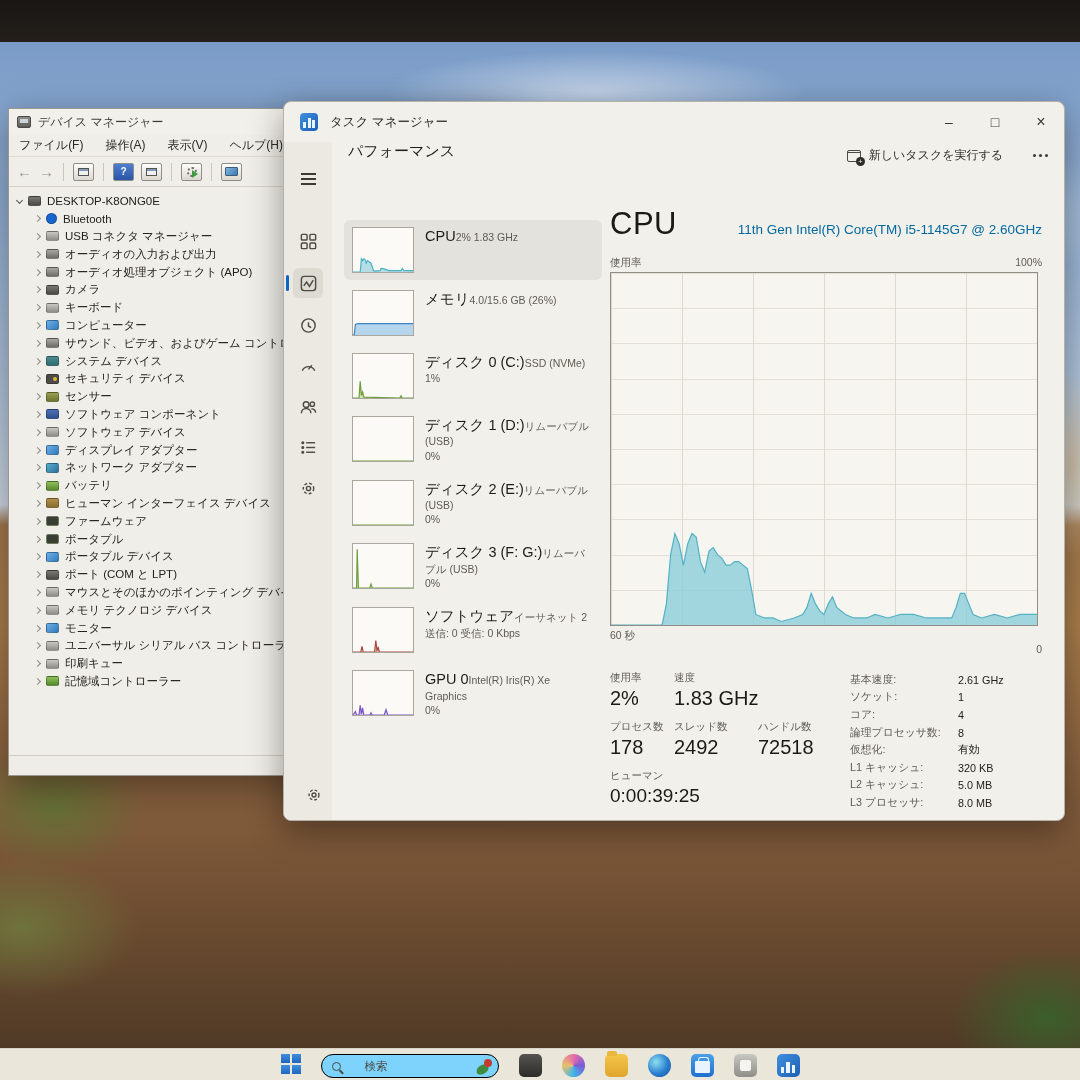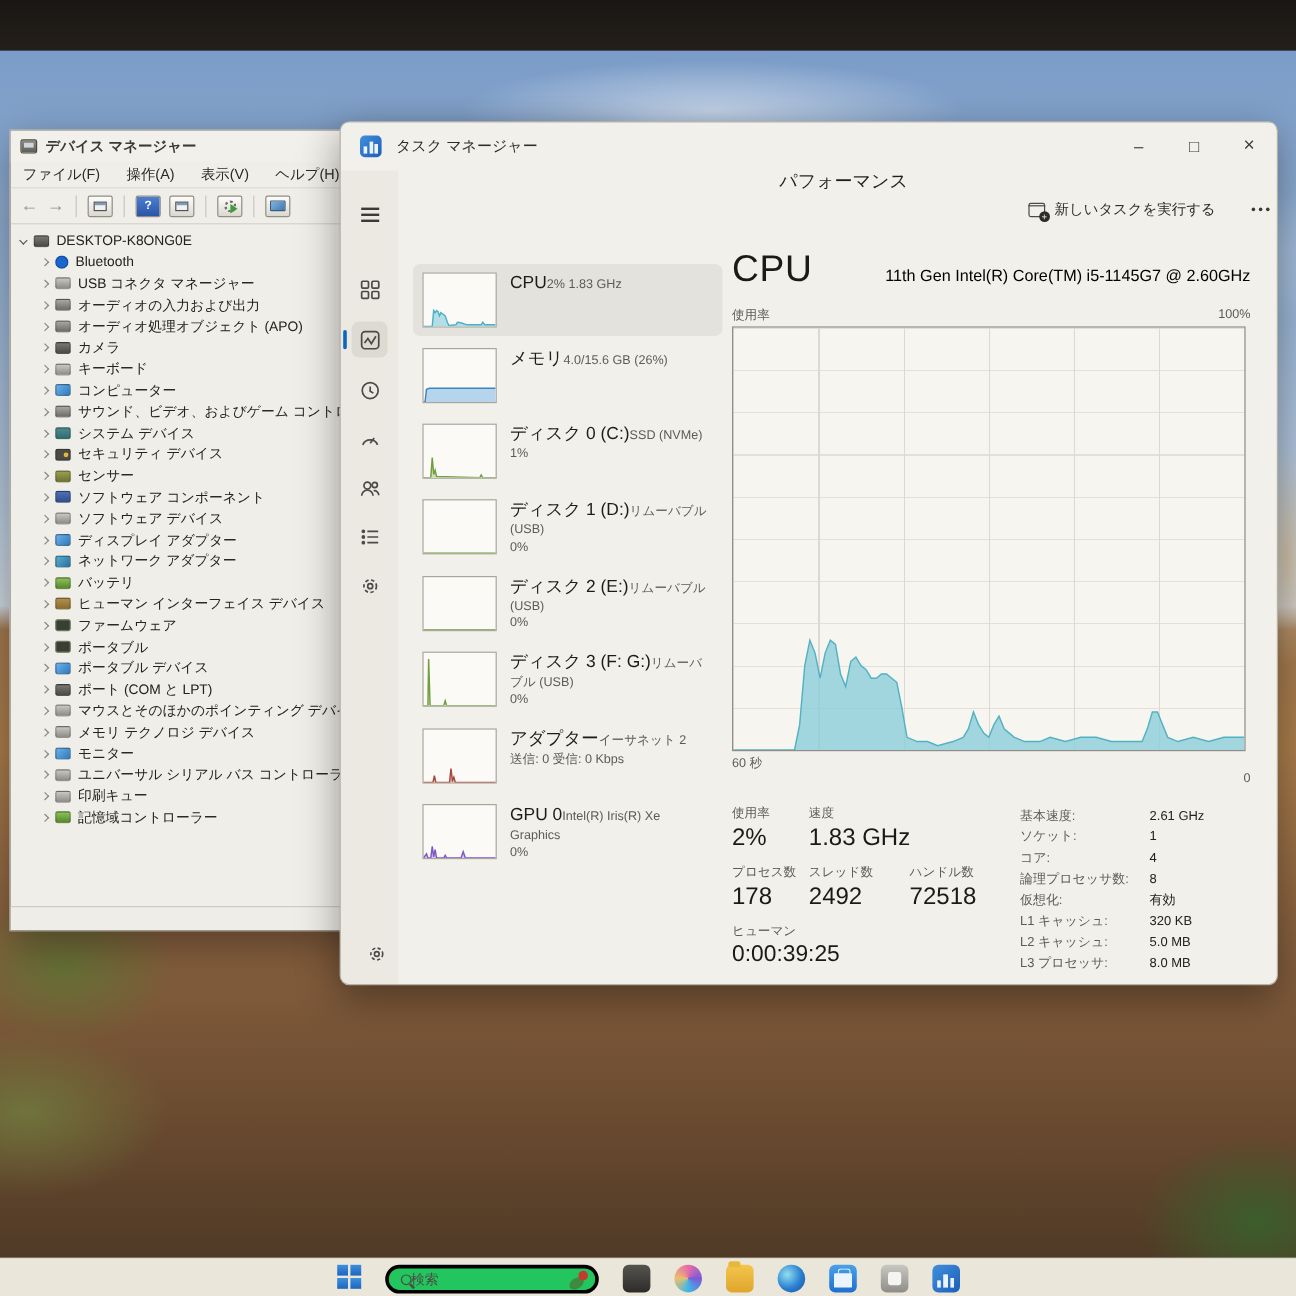--- a/index.html
+++ b/index.html
@@ -25,21 +25,21 @@
   .bezel-top { position:absolute; left:0; top:0; width:1080px; height:42px;
     background:linear-gradient(180deg,#191613,#241f1b); }
 
   
   .win { position:absolute; box-shadow:0 10px 34px rgba(0,0,0,.38); }
 
   
   .dm { left:8px; top:108px; width:508px; height:668px; background:#f0eee8;
         border:1px solid #9a978f; z-index:1; display:flex; flex-direction:column; }
   .dm-title { height:26px; display:flex; align-items:center; gap:7px; padding:0 8px;
-              background:#f2f0ea; font-size:12px; color:#3c3a36;font-weight:bold; }
+              background:#f2f0ea; font-size:12px; color:#3c3a36; }
   .dm-appicon { width:14px; height:12px; border-radius:2px;
                 background:linear-gradient(180deg,#8d8b86,#5f5d58);
                 border:1px solid #4c4a46; position:relative; }
   .dm-appicon::after{ content:""; position:absolute; left:2px; top:2px; right:2px; height:4px;
                       background:#cfd6da; }
   .dm-menu { height:22px; display:flex; align-items:center; gap:22px; padding:0 10px;
              font-size:12px; color:#2b2a27; border-bottom:1px solid #dedbd3; }
   .dm-toolbar { height:30px; display:flex; align-items:center; gap:7px; padding:0 8px;
                 border-bottom:1px solid #d5d2ca; }
   .tb-arrow { font-size:15px; font-weight:bold; color:#8f9399; line-height:1; }
@@ -87,21 +87,21 @@
         border:1px solid #b4b1a8; border-radius:8px; z-index:2; overflow:hidden; }
   .tm-titlebar { height:40px; display:flex; align-items:center; padding:0 0 0 16px; position:relative; }
   .tm-appicon { width:18px; height:18px; border-radius:4px;
                 background:linear-gradient(135deg,#3f8fdd,#1d5fb8);
                 display:flex; align-items:flex-end; justify-content:center; gap:1.5px; padding:3px; }
   .tm-appicon i { display:block; width:3px; background:#eaf4ff; }
   .tm-title { margin-left:12px; font-size:12.5px; color:#2e2c28; }
   .tm-controls { position:absolute; right:0; top:0; height:40px; display:flex; }
   .tm-ctl { width:46px; height:40px; display:flex; align-items:center; justify-content:center;
             font-size:14px; color:#3c3a36; }
-  .tm-header { height:42px; display:flex; align-items:center; padding:0 6px 0 64px; position:relative;flex-direction:column; }
+  .tm-header { height:42px; display:flex; align-items:flex-start; padding:0 16px 0 64px; position:relative; }
   .tm-page-title { font-size:15px; color:#1f1e1b; }
   .tm-header-right { margin-left:auto; display:flex; align-items:center; gap:22px; }
   .runtask { display:flex; align-items:center; gap:8px; font-size:12px; color:#2e2c28;
              padding:5px 8px; border-radius:4px; }
   .runtask-ico { width:14px; height:12px; border:1.4px solid #4c4a45; border-radius:2px; position:relative; }
   .runtask-ico::before { content:""; position:absolute; left:-1px; top:1.5px; right:-1px; height:1.4px; background:#4c4a45; }
   .runtask-ico::after { content:"+"; position:absolute; right:-5px; bottom:-5px; width:9px; height:9px;
                         border-radius:50%; background:#2e2c28; color:#f2f0ea; font-size:8px;
                         line-height:9px; text-align:center; }
   .dots { display:flex; gap:3px; }
@@ -121,21 +121,21 @@
   .tm-card { display:flex; gap:11px; align-items:flex-start; padding:7px 8px; border-radius:6px;
              margin-bottom:3px; }
   .tm-card.sel { background:rgba(0,0,0,.055); }
   .thumb { width:62px; height:46px; background:#fbfaf6; border:1px solid #a8a69d; flex:0 0 auto; }
   .card-txt { font-size:10.5px; color:#5d5b55; line-height:1.35; padding-top:1px; }
   .card-name { font-size:14.5px; color:#1d1c19; line-height:1.2; margin-bottom:1px; }
 
   .cpu-panel { position:absolute; left:326px; top:104px; width:432px; }
   .cpu-title-row { display:flex; align-items:flex-end; }
   .cpu-big { font-size:31px; font-weight:300; color:#1b1a17; letter-spacing:.5px; }
-  .cpu-sub { margin-left:auto; font-size:13.5px; color:#000000; padding-bottom:5px; }
+  .cpu-sub { margin-left:auto; font-size:13.5px; color:#0369a1; padding-bottom:5px; }
   .axis-row { display:flex; font-size:10.5px; color:#5d5b55; margin-top:14px; }
   .axis-row .rt { margin-left:auto; }
   .graph { margin-top:2px; width:428px; height:354px; border:1px solid #8f8d85; background:
       repeating-linear-gradient(90deg, #dcd9d0 0 1px, transparent 1px calc(100%/6)),
       repeating-linear-gradient(180deg, #e3e0d8 0 1px, transparent 1px 10%),
       #f7f5ef; position:relative; }
   .graph svg { position:absolute; inset:0; }
   .axis-row.bottom { margin-top:3px;flex-direction:column; }
 
   .stats { display:flex; margin-top:16px; }
@@ -153,22 +153,22 @@
   .tm-gear { position:absolute; left:15px; bottom:10px; }
 
   
   .taskbar { position:absolute; left:0; top:1048px; width:1080px; height:32px;
              background:#eae7da; border-top:1px solid rgba(0,0,0,.08);
              display:flex; align-items:flex-start; justify-content:center; gap:20px;
              padding-top:5px; z-index:3; }
   .tb-item { height:24px; display:flex; align-items:center; justify-content:center; }
   .winlogo { width:20px; height:20px; display:grid; grid-template-columns:9px 9px; gap:2px; }
   .winlogo i { width:9px; height:9px; background:linear-gradient(180deg,#3f8fdd,#1d66c0); }
-  .searchpill { width:178px; height:24px; border-radius:12px; background:#22c55e;
-                border:3px solid #000000; display:flex; align-items:center; gap:0; padding:0 6px 0 10px; }
+  .searchpill { width:178px; height:24px; border-radius:12px; background:#7dd3fc;
+                border:1px solid #000000; display:flex; align-items:center; gap:24px; padding:0 6px 0 10px; }
   .mag { width:9px; height:9px; border:1.6px solid #4c4a45; border-radius:50%; position:relative; flex:0 0 auto;}
   .mag::after { content:""; position:absolute; right:-4px; bottom:-3px; width:5px; height:1.6px;
                 background:#4c4a45; transform:rotate(45deg); }
   .search-txt { font-size:11.5px; color:#4c4a45; }
   .flower { margin-left:auto; width:16px; height:16px; position:relative; flex:0 0 auto;}
   .flower::before { content:""; position:absolute; left:0; bottom:0; width:13px; height:9px;
                     border-radius:60% 40% 60% 40%; background:#3f8a3f; transform:rotate(-20deg); }
   .flower::after { content:""; position:absolute; right:0; top:1px; width:8px; height:8px;
                    border-radius:50%; background:#c23b2e; }
   .appico { width:23px; height:23px; border-radius:5px; }
@@ -524,21 +524,21 @@
           </span>
         <span class="card-txt"><span class="card-name">ディスク 3 (F: G:)</span><span>リムーバブル (USB)</span><br><span>0%</span></span>
       </div>
       <div class="tm-card">
         <span class="thumb">
             <svg viewBox="0 0 100 100" preserveAspectRatio="none" style="width: 100%; height: 100%; display: block;">
               <polygon points="0,100 0,100 13,100 15,87 17,100 36,100 38,74 40,96 42,90 44,100 100,100 100,100" fill="rgba(227,185,179,0.9)"></polygon>
               <polyline points="0,100 13,100 15,87 17,100 36,100 38,74 40,96 42,90 44,100 100,100" fill="none" stroke="#a8473d" stroke-width="1.2" vector-effect="non-scaling-stroke"></polyline>
             </svg>
           </span>
-        <span class="card-txt"><span class="card-name">アダプター</span><span>イーサネット 2</span><br><span>送信: 0 受信: 0 Kbps</span></span>
+        <span class="card-txt"><span class="card-name">ソフトウェア</span><span>イーサネット 2</span><br><span>送信: 0 受信: 0 Kbps</span></span>
       </div>
       <div class="tm-card">
         <span class="thumb">
             <svg viewBox="0 0 100 100" preserveAspectRatio="none" style="width: 100%; height: 100%; display: block;">
               <polygon points="0,100 0,100 4,92 6,100 10,100 12,78 14,98 16,84 18,100 28,100 30,95 32,100 52,100 55,88 58,100 100,100 100,100" fill="rgba(211,198,238,0.9)"></polygon>
               <polyline points="0,100 4,92 6,100 10,100 12,78 14,98 16,84 18,100 28,100 30,95 32,100 52,100 55,88 58,100 100,100" fill="none" stroke="#7d57c9" stroke-width="1.2" vector-effect="non-scaling-stroke"></polyline>
             </svg>
           </span>
         <span class="card-txt"><span class="card-name">GPU 0</span><span>Intel(R) Iris(R) Xe Graphics</span><br><span>0%</span></span>
       </div>

